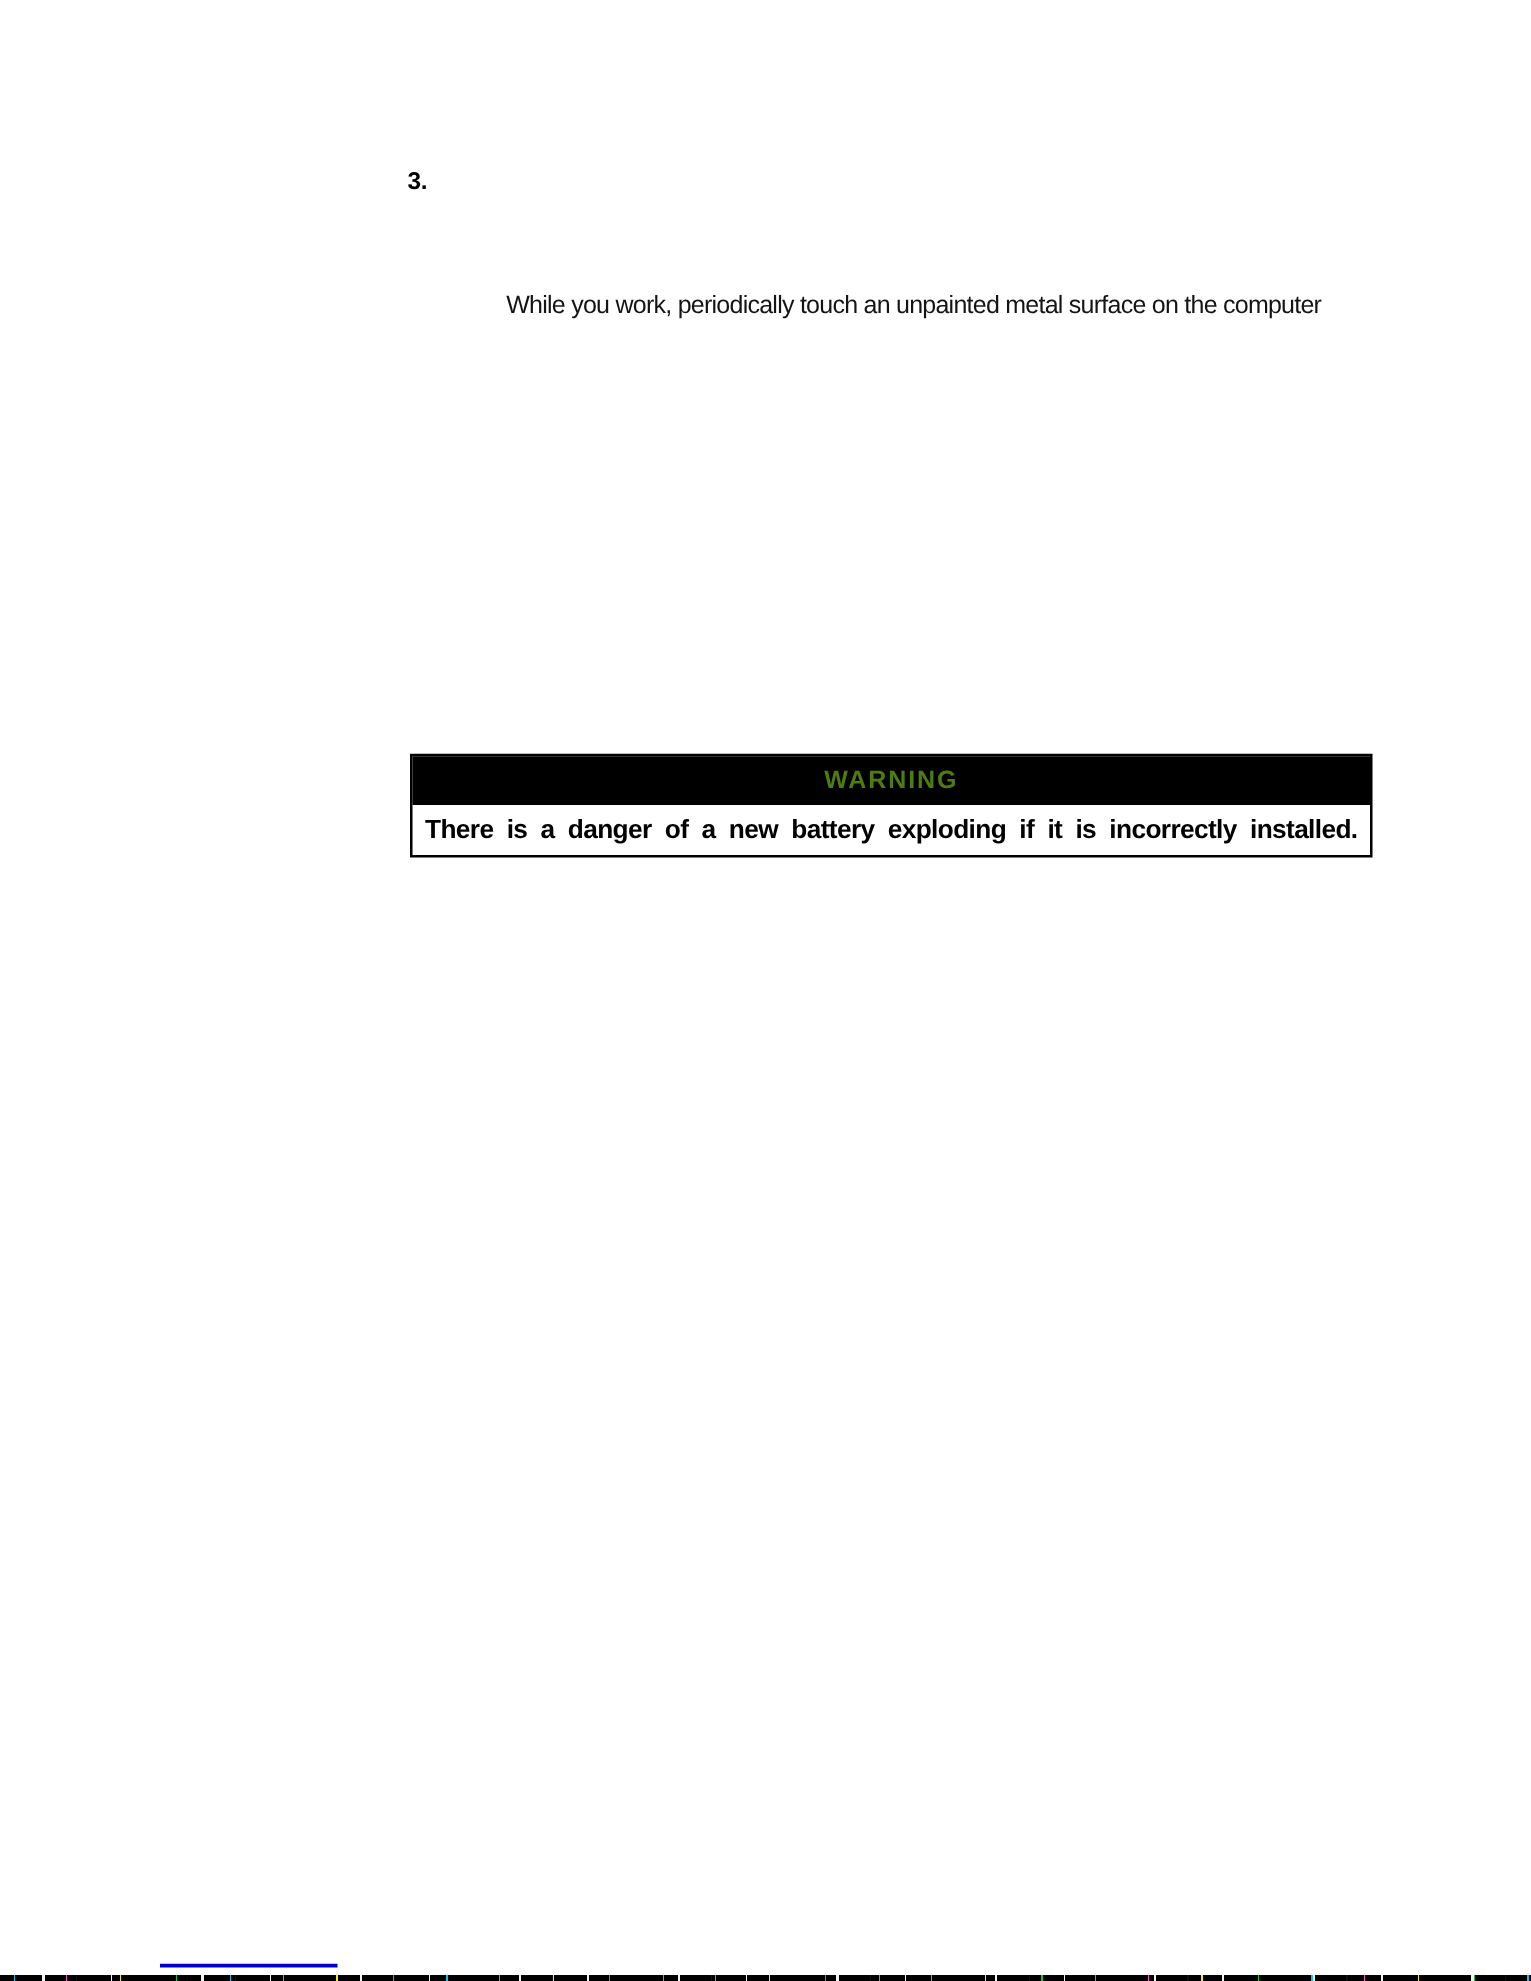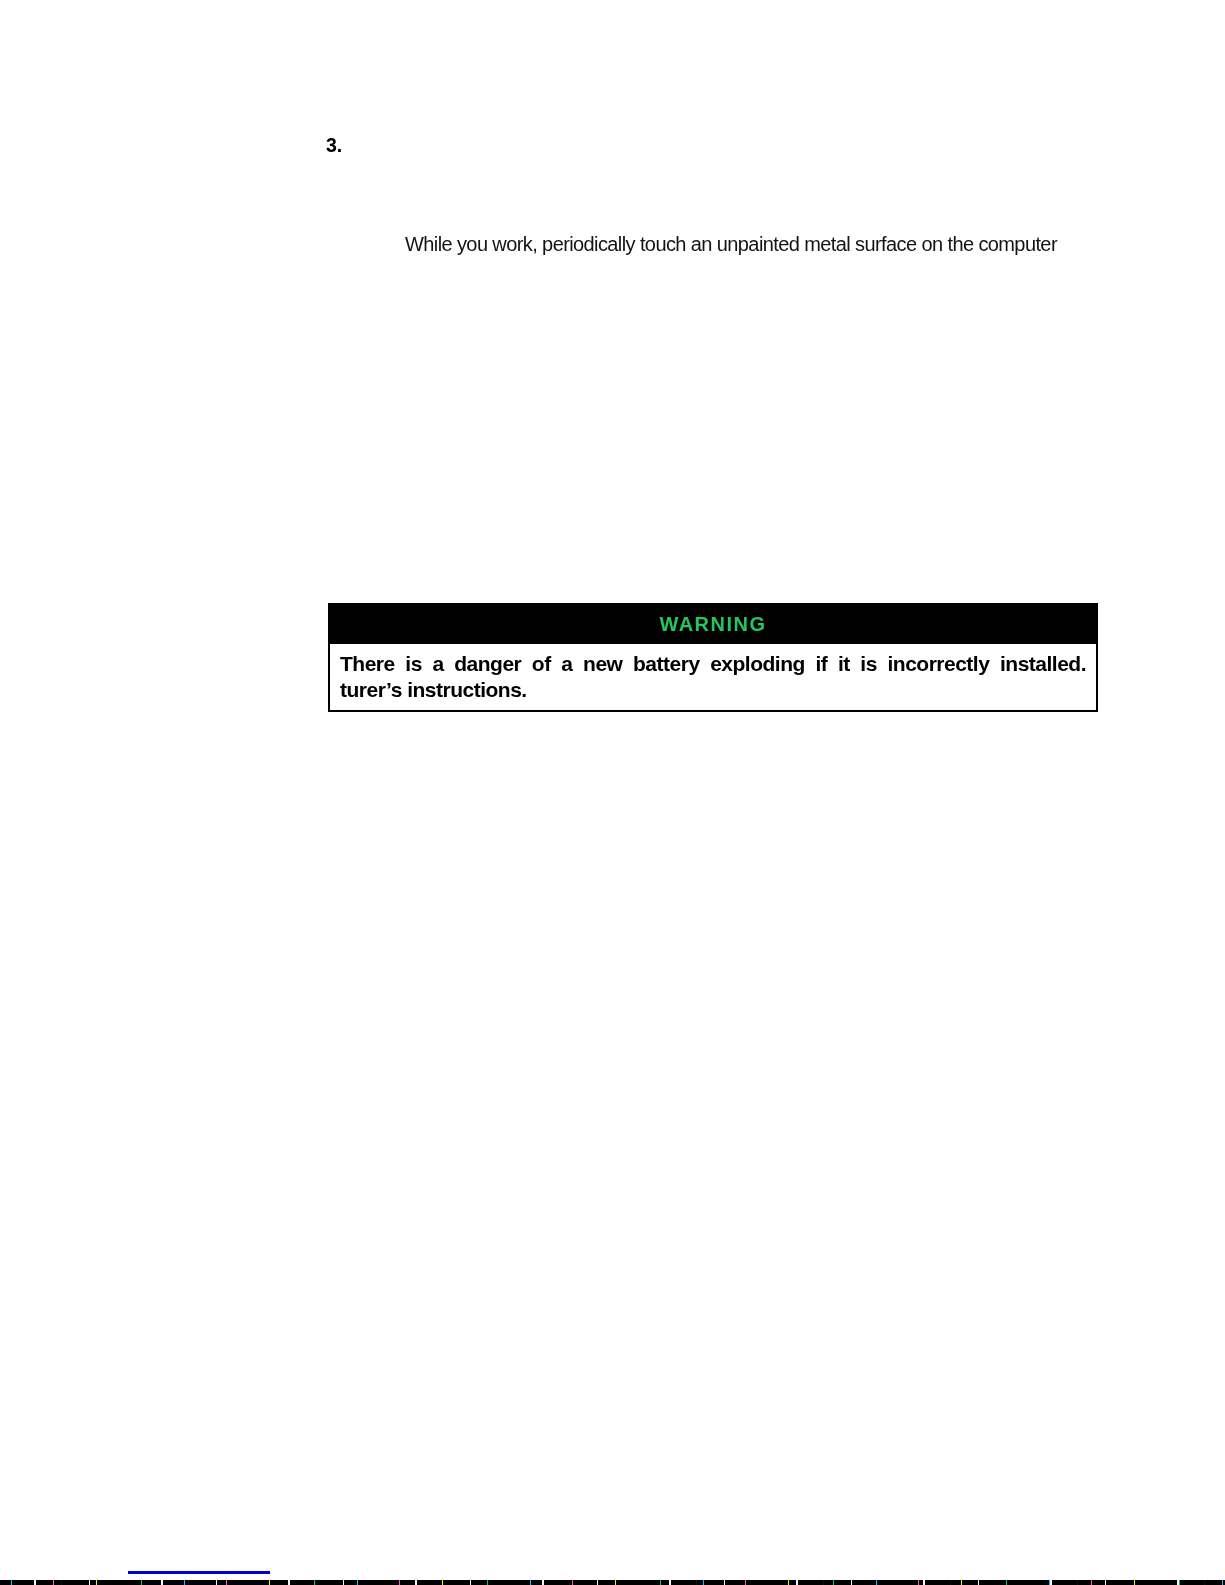--- a/index.html
+++ b/index.html
@@ -127,25 +127,24 @@
 
   <span class="step-number">3.</span>
 
 
   <div class="step-paragraph">
       <div class="line">While you work, periodically touch an unpainted metal surface on the computer</div>
     </div>
 
   <div class="warning-box" style="border-color: rgb(0, 0, 0);">
     <div class="warning-header" style="background-color: rgb(0, 0, 0);">
-      <span class="warning-title" style="color: #22c55e;">WARNING</span>
+      <span class="warning-title" style="color: #4d7c0f;">WARNING</span>
     </div>
     <div class="warning-body">
         <div class="line just">There is a danger of a new battery exploding if it is incorrectly installed.</div>
-        <div class="line">turer’s instructions.</div>
       </div>
   </div>
 
   <div class="link-underline" style="background-color: rgb(0, 0, 208);"></div>
 
   <div class="scan-band"></div>
 
 </div>
 
 </body></html>

